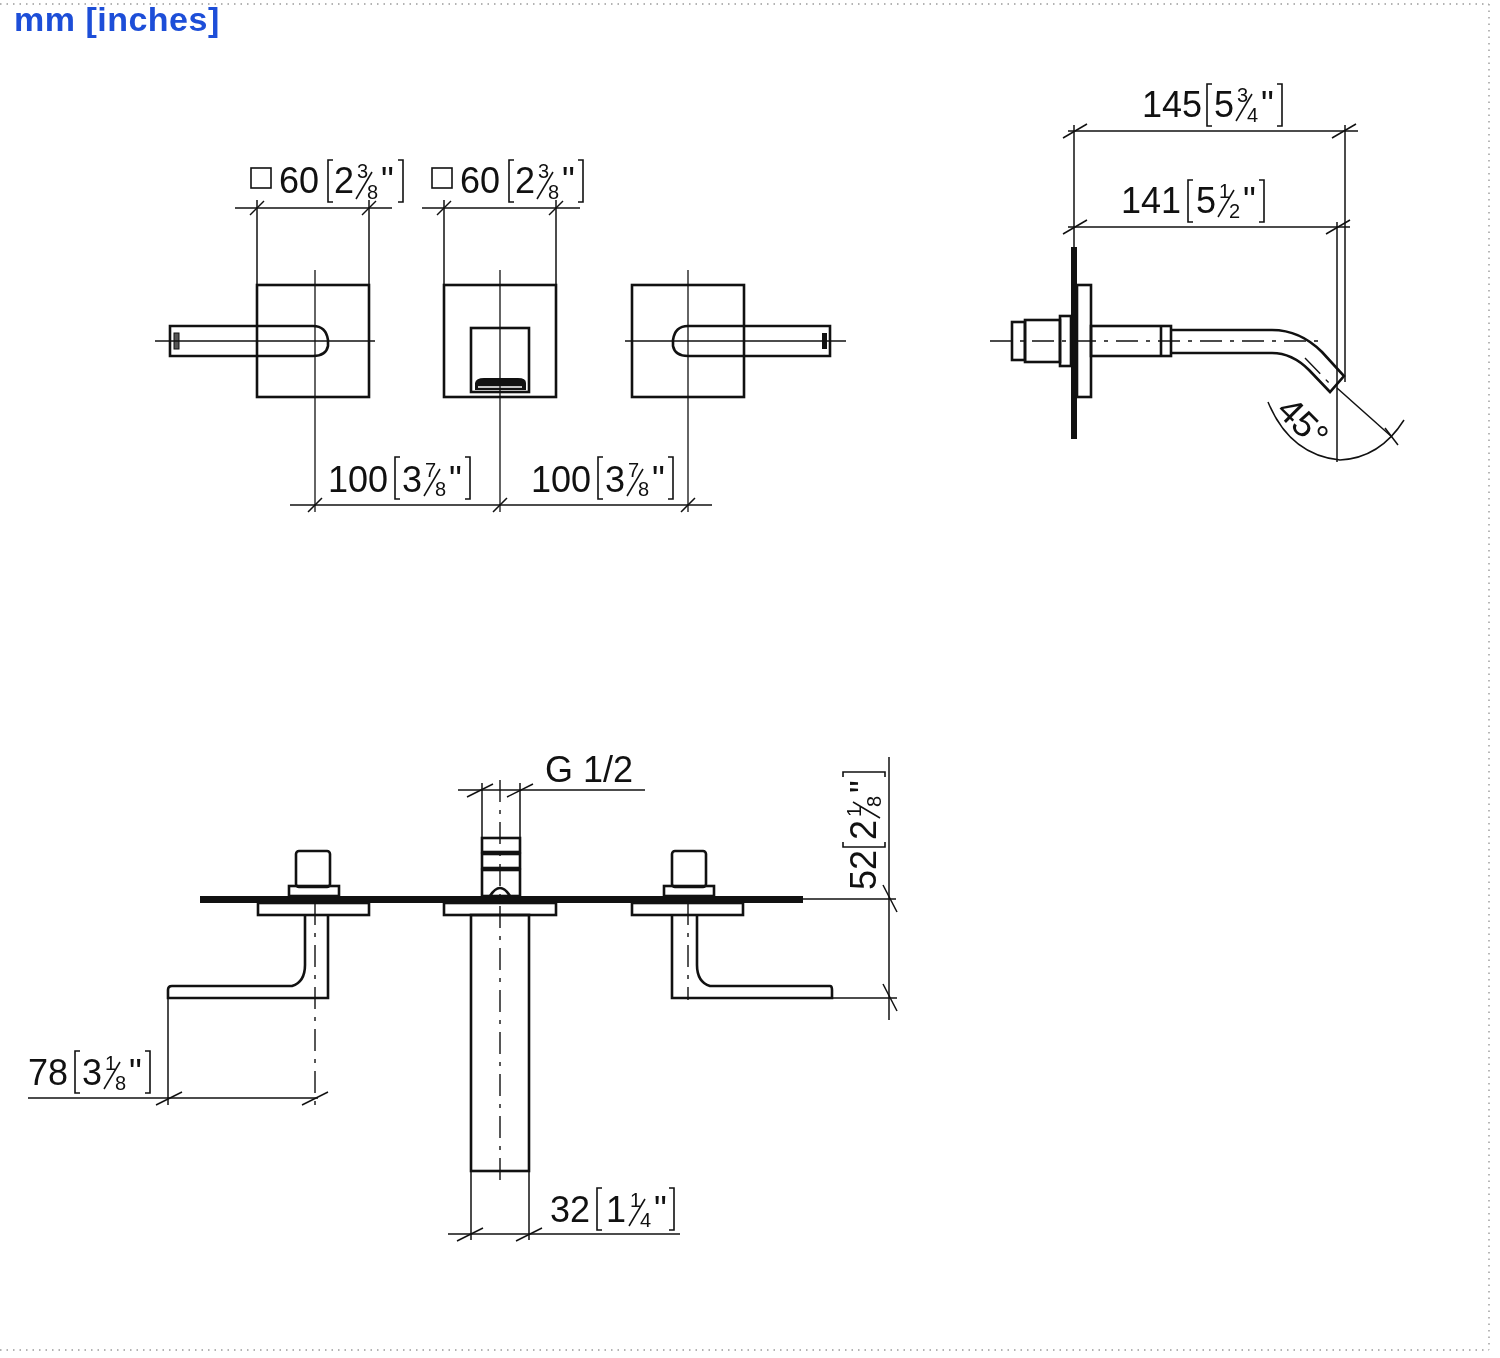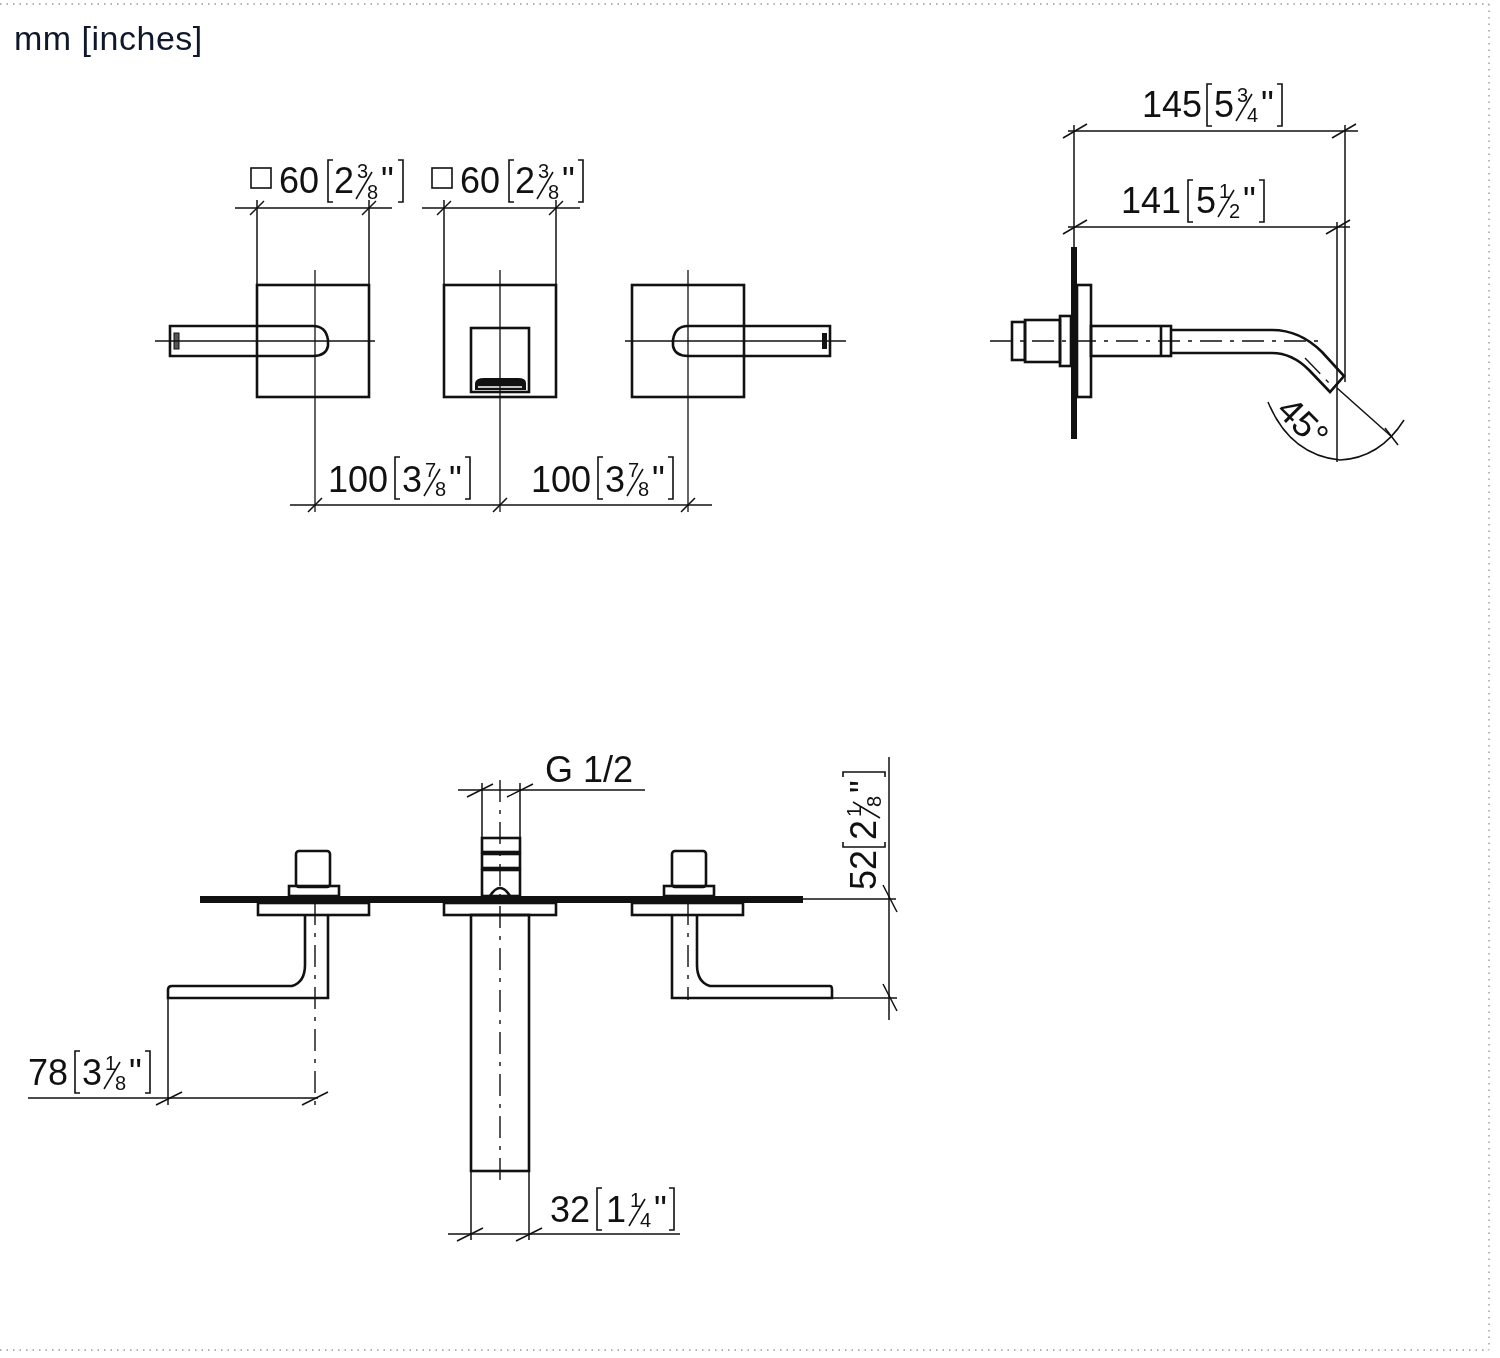--- a/index.html
+++ b/index.html
@@ -1,20 +1,20 @@
 <!DOCTYPE html>
 <html><head>
   <meta charset="utf-8">
   <style>
     html, body { margin: 0; padding: 0; background: #ffffff; }
     body { width: 1500px; height: 1358px; position: relative; overflow: hidden;
            font-family: "Liberation Sans", "DejaVu Sans", sans-serif; color: #111; }
     .frame { position: absolute; left: 0; top: 0; width: 1500px; height: 1358px; }
-    .units-label { position: absolute; left: 14px; top: 19px; font-size: 34px;
-                   font-weight: 400; letter-spacing: 0.5px; color: #0f172a; }
+    .units-label { position: absolute; left: 14px; top: 0; font-size: 34px;
+                   font-weight: 700; letter-spacing: 0.5px; color: #1d4ed8; }
     svg text { font-family: "Liberation Sans", "DejaVu Sans", sans-serif; fill: #111; }
     .dim { font-size: 36px; }
     .frac { font-size: 20px; }
     .thin { stroke: #111; stroke-width: 1.5; fill: none; }
     .med { stroke: #111; stroke-width: 2.6; fill: none; }
     .center { stroke: #111; stroke-width: 1.3; fill: none; }
     .dash { stroke: #111; stroke-width: 1.4; fill: none; stroke-dasharray: 22 8 4 8; }
     .bracket { stroke: #111; stroke-width: 1.6; fill: none; }
   </style>
 </head>

